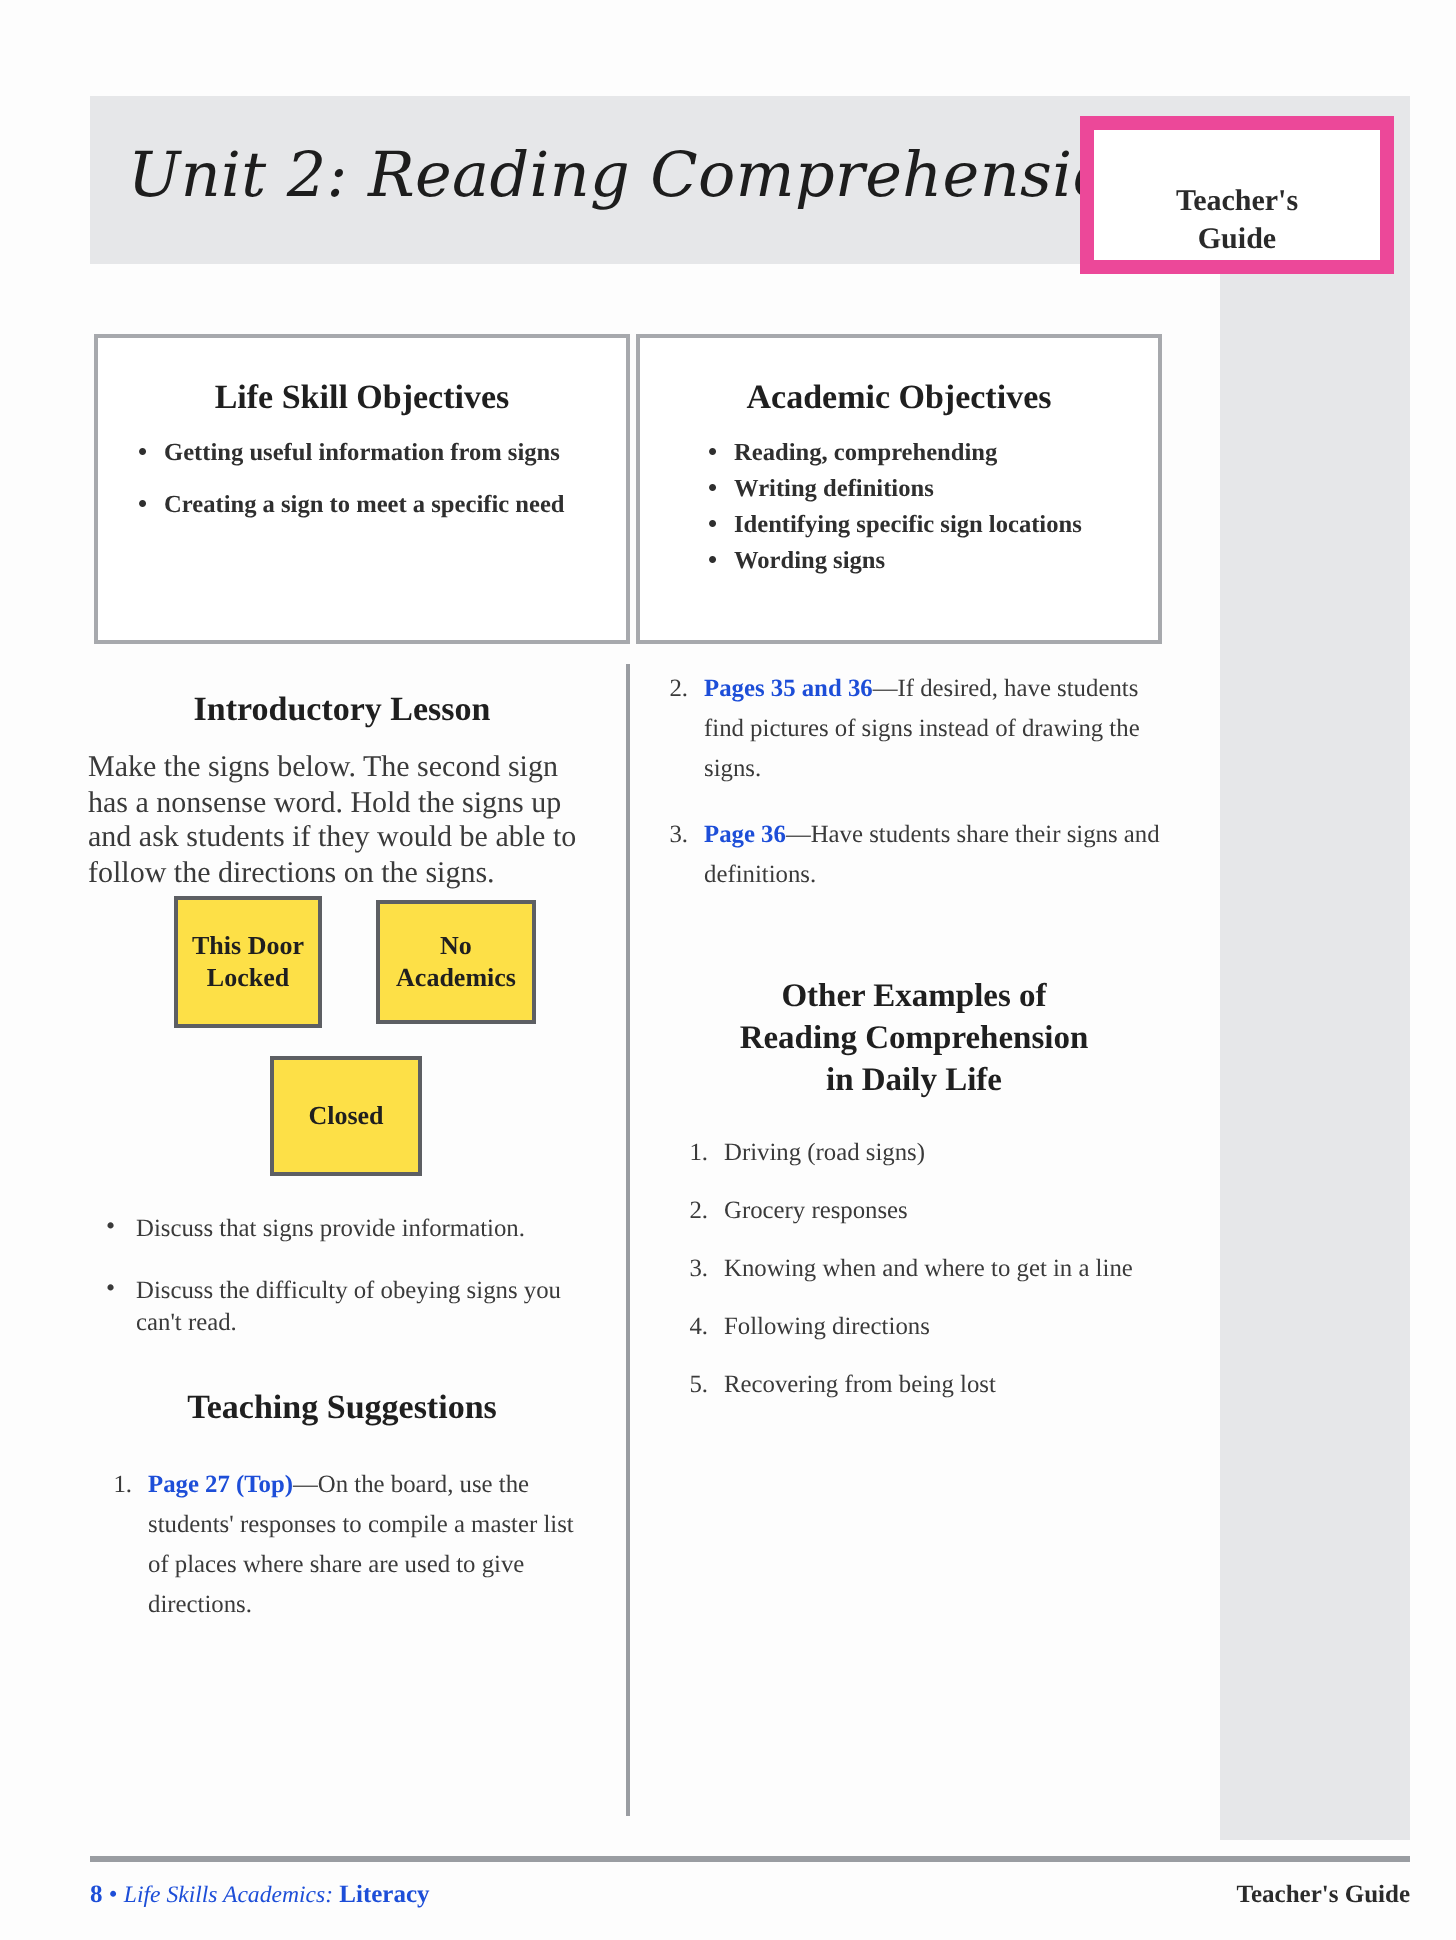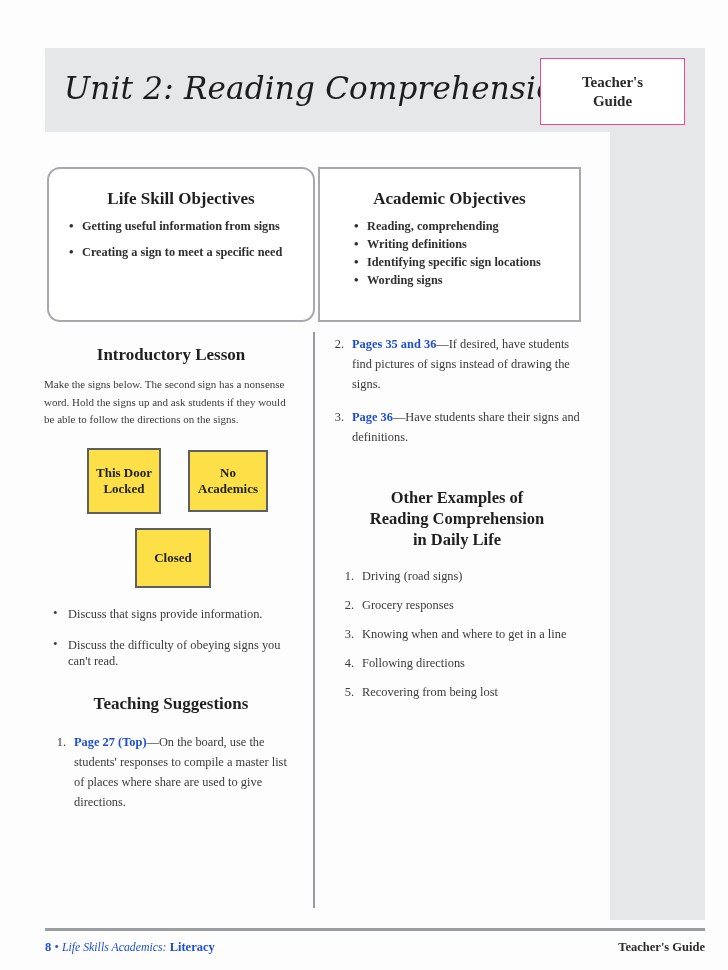--- a/index.html
+++ b/index.html
@@ -56,45 +56,45 @@
     letter-spacing: 0.2px;
     white-space: nowrap;
   }
 
   .tg-box {
     position: absolute;
     left: 540px;
     top: 58px;
     width: 143px;
     height: 65px;
-    border: 1px solid #ec4899;
+    border: 7px solid #ec4899;
     background: #ffffff;
     display: flex;
-    align-items: center;
+    align-items: flex-end;
     justify-content: center;
   }
   .tg-box .tg-text {
     font-family: "Liberation Serif", serif;
     font-weight: bold;
     font-size: 15px;
     line-height: 19px;
     text-align: center;
     color: #2a2a2a;
   }
 
   
   .obj-box {
     position: absolute;
     top: 167px;
     height: 155px;
     border: 2px solid #a7a9ad;
     background: #ffffff;
     box-sizing: border-box;
   }
-  .obj-left  { left: 47px;  width: 268px; border-radius: 13px; }
+  .obj-left  { left: 47px;  width: 268px; }
   .obj-right { left: 318px; width: 263px; }
 
   .obj-title {
     text-align: center;
     font-weight: bold;
     font-size: 17px;
     color: #1f1f1f;
     margin: 20px 0 10px 0;
     font-family: "Liberation Serif", serif;
   }
@@ -141,21 +141,21 @@
   }
   .sec-head {
     text-align: center;
     font-weight: bold;
     font-size: 17px;
     color: #1f1f1f;
     margin: 11px 0 11px 0;
     font-family: "Liberation Serif", serif;
   }
   .intro-para {
-    font-size: 11px;
+    font-size: 15px;
     line-height: 17.5px;
     color: #3a3a3a;
     margin: 0;
     padding: 0 6px 0 4px;
   }
 
   
   .signs {
     position: absolute;
     left: 0;

